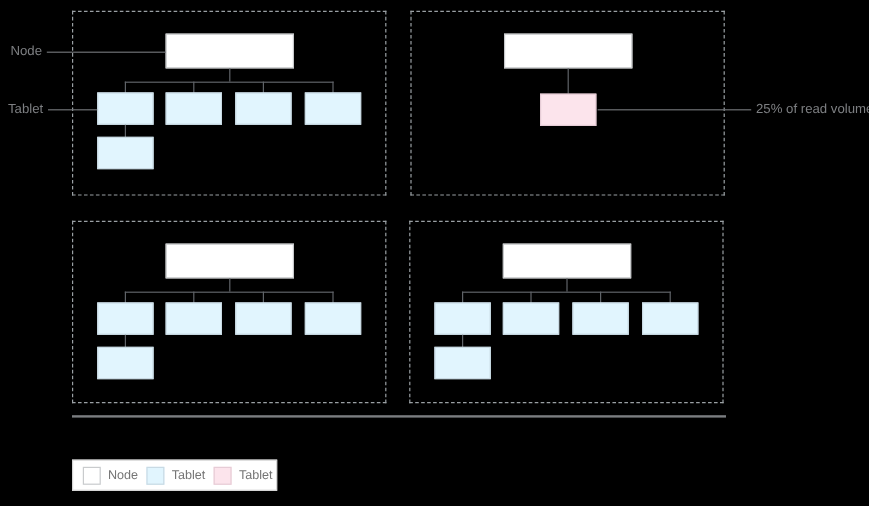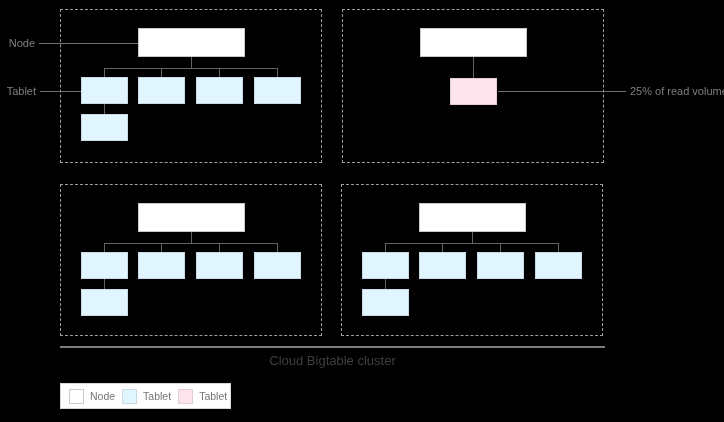--- a/index.html
+++ b/index.html
@@ -120,21 +120,20 @@
   </div>
 
   <div class="callout" id="label-node">Node</div>
   <div class="leader" id="leader-node"></div>
   <div class="callout" id="label-tablet">Tablet</div>
   <div class="leader" id="leader-tablet"></div>
   <div class="leader" id="leader-read"></div>
   <div class="callout" id="label-read">25% of read volume</div>
 
   <div id="cluster-line"></div>
-  <div id="cluster-title">Cloud Bigtable cluster</div>
 
   <div id="legend">
     <div class="legend-item">
       <span class="swatch swatch-node" style="background-color: rgb(255, 255, 255);"></span>
       <span class="legend-label">Node</span>
     </div>
     <div class="legend-item">
       <span class="swatch swatch-tablet" style="background-color: rgb(225, 245, 254);"></span>
       <span class="legend-label">Tablet</span>
     </div>

